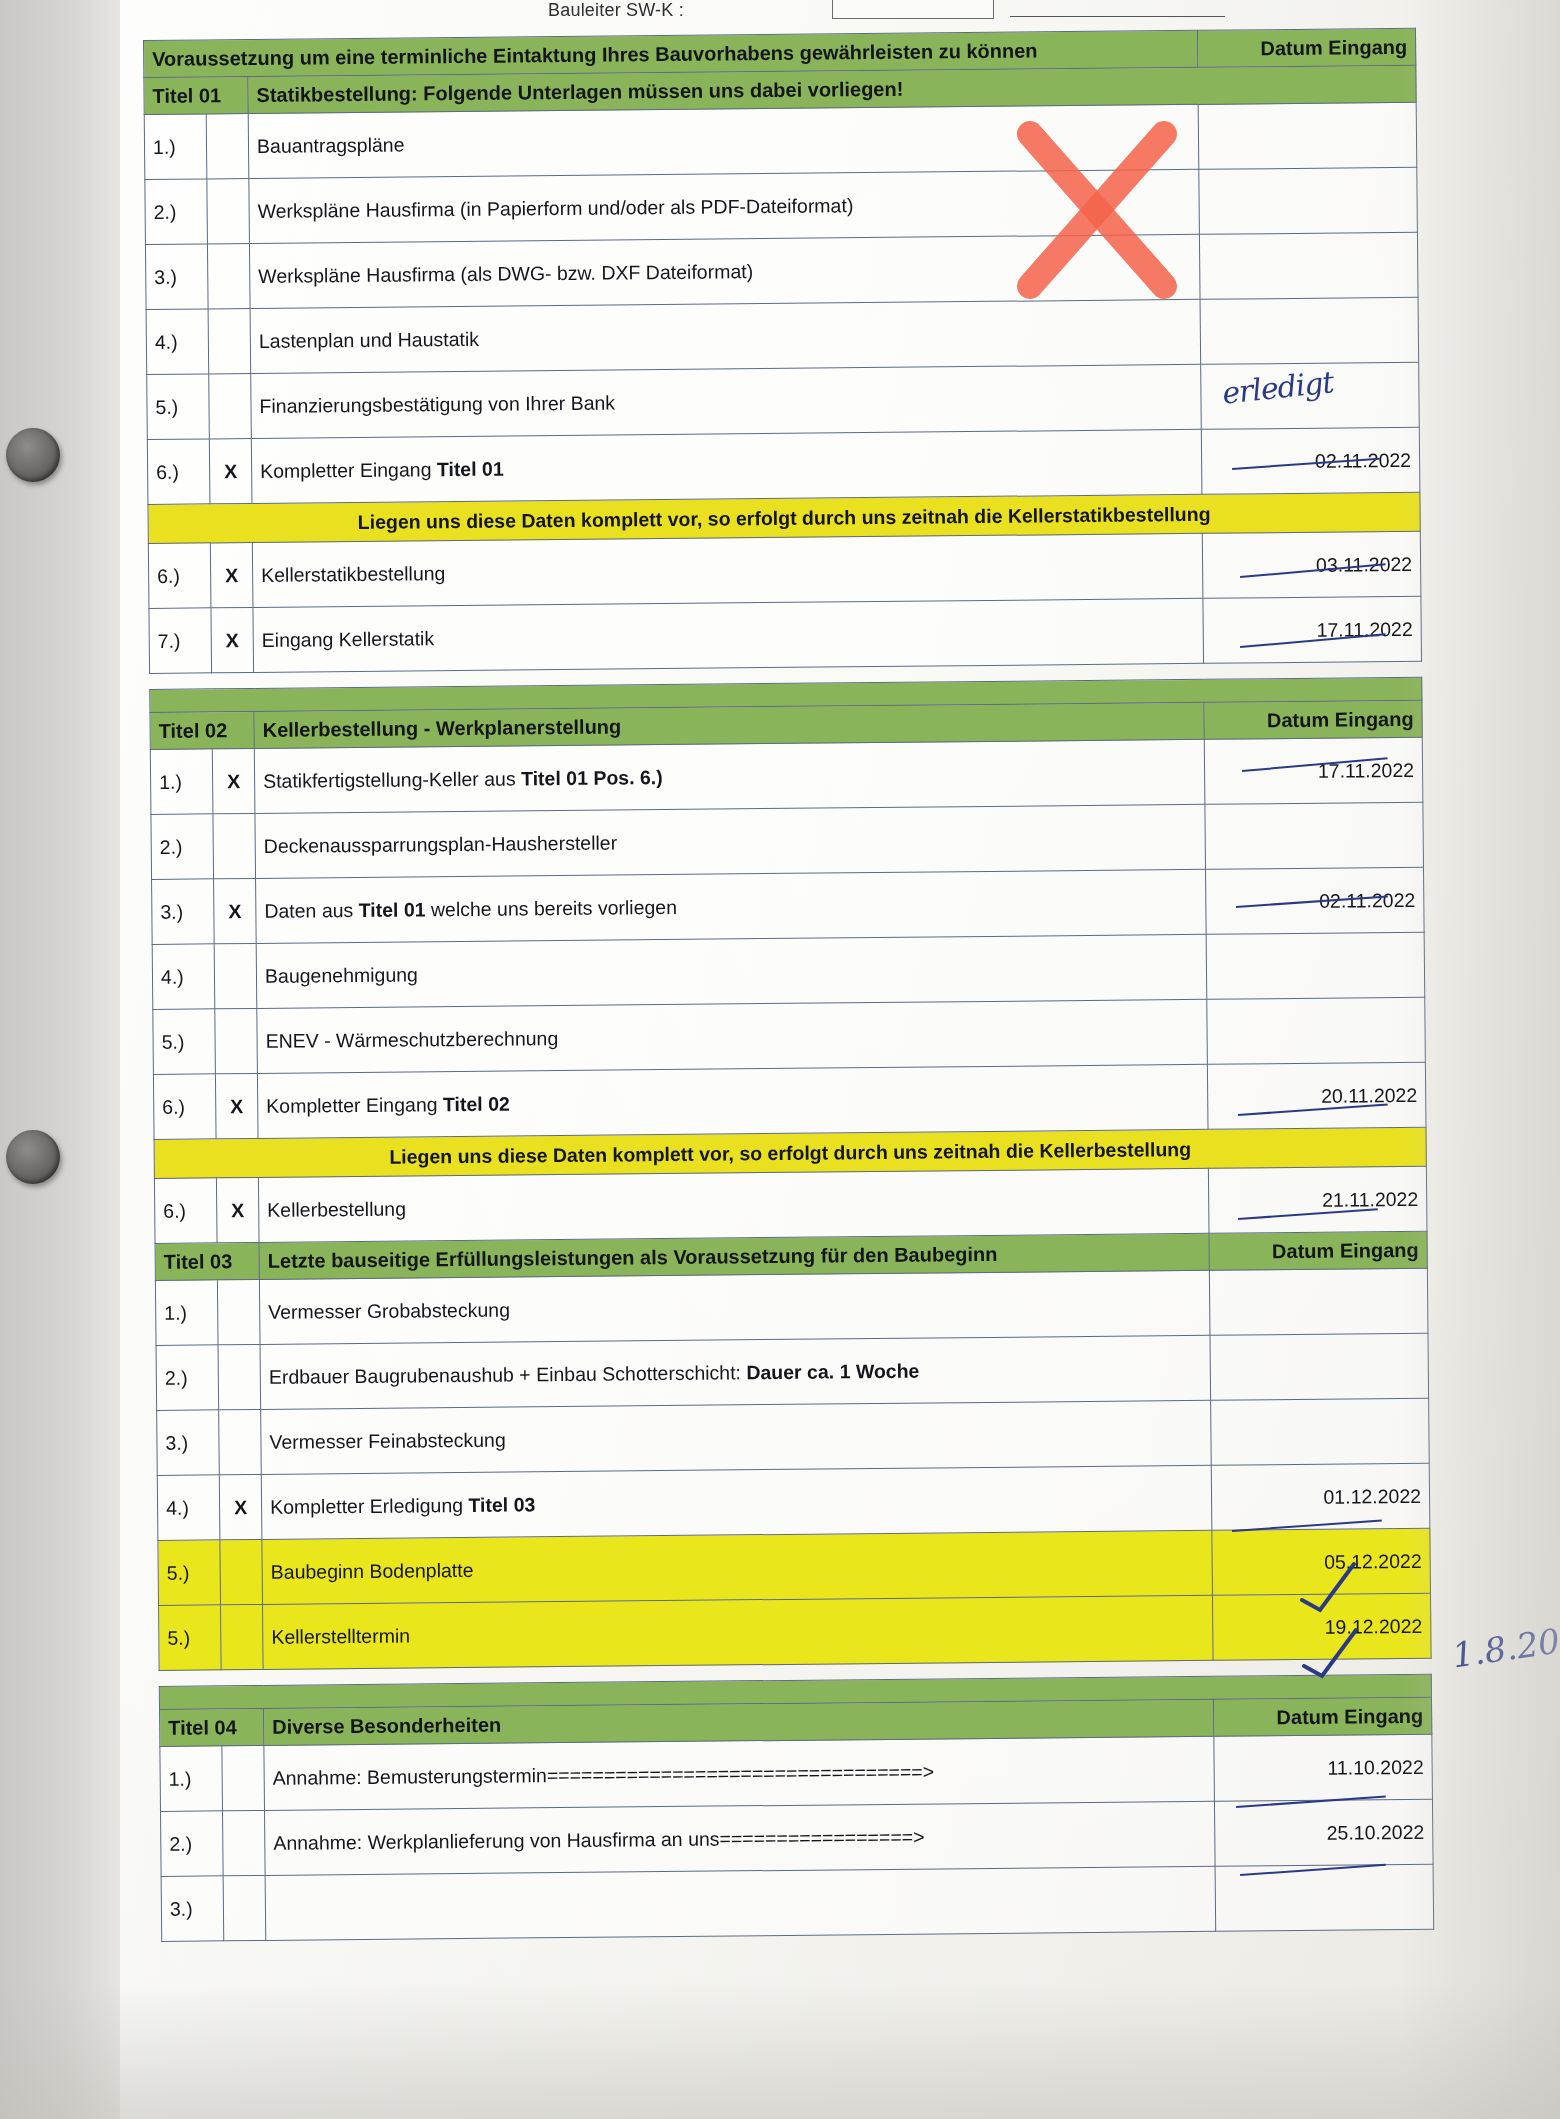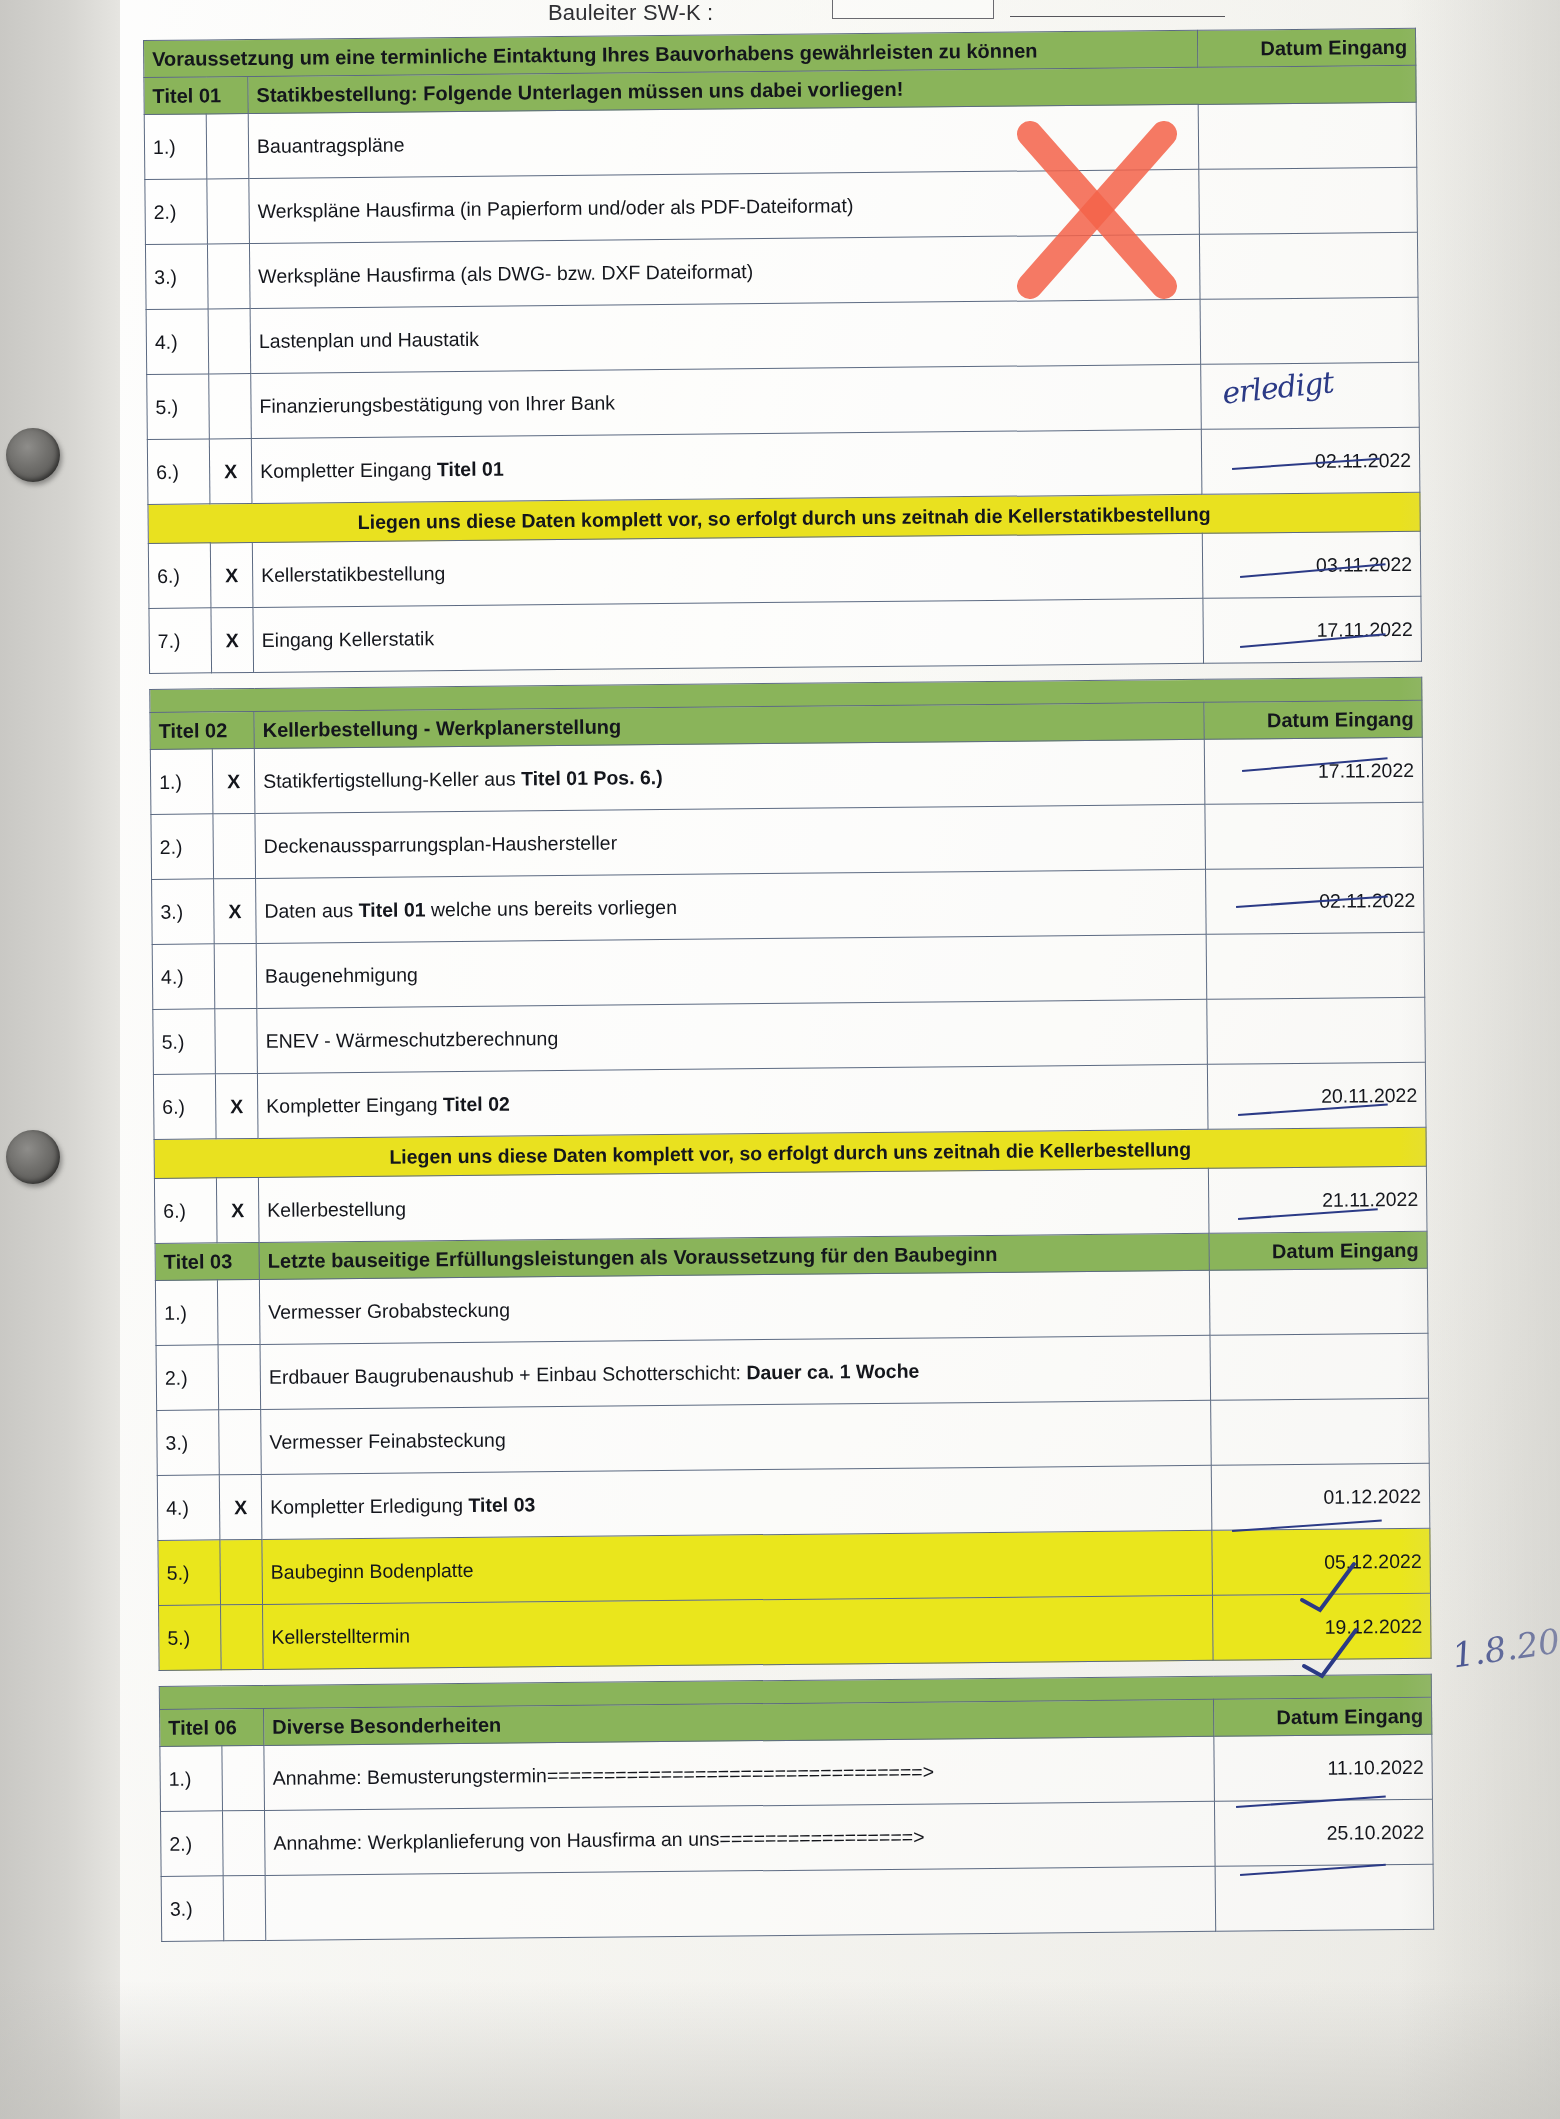--- a/index.html
+++ b/index.html
@@ -42,21 +42,21 @@
     background: radial-gradient(circle at 40% 35%, #8e8d8a 0%, #6f6e6b 45%, #4c4b49 100%);
     box-shadow: 2px 3px 5px rgba(0,0,0,0.35), inset -2px -2px 5px rgba(0,0,0,0.5);
   }
   .punch-hole.h1 { left: 6px; top: 428px; }
   .punch-hole.h2 { left: 6px; top: 1130px; }
 
   
   .top-frag {
     position: absolute;
     left: 548px; top: 0px;
-    font-size: 22px;
+    font-size: 18px;
     color: #2f2f33;
     letter-spacing: .2px;
   }
   .top-frag-box {
     position: absolute;
     left: 832px; top: -4px;
     width: 160px; height: 22px;
     border: 1px solid #6a6a70;
     border-top: none;
     background: rgba(255,255,255,0.35);
@@ -370,21 +370,21 @@
         </tr>
 
         <tr class="gap">
             <td colspan="4"></td>
           </tr>
         <tr class="spacer">
             <td colspan="4"></td>
           </tr>
 
         <tr class="green">
-          <td class="titel" colspan="2">Titel 06</td>
+          <td class="titel" colspan="2">Titel 04</td>
           <td class="titel">Diverse Besonderheiten</td>
           <td class="date">Datum Eingang</td>
         </tr>
 
         <tr>
           <td class="num">1.)</td>
           <td class="xcol"></td>
           <td class="desc">Annahme: Bemusterungstermin=================================&gt;</td>
           <td class="date">11.10.2022</td>
         </tr>

